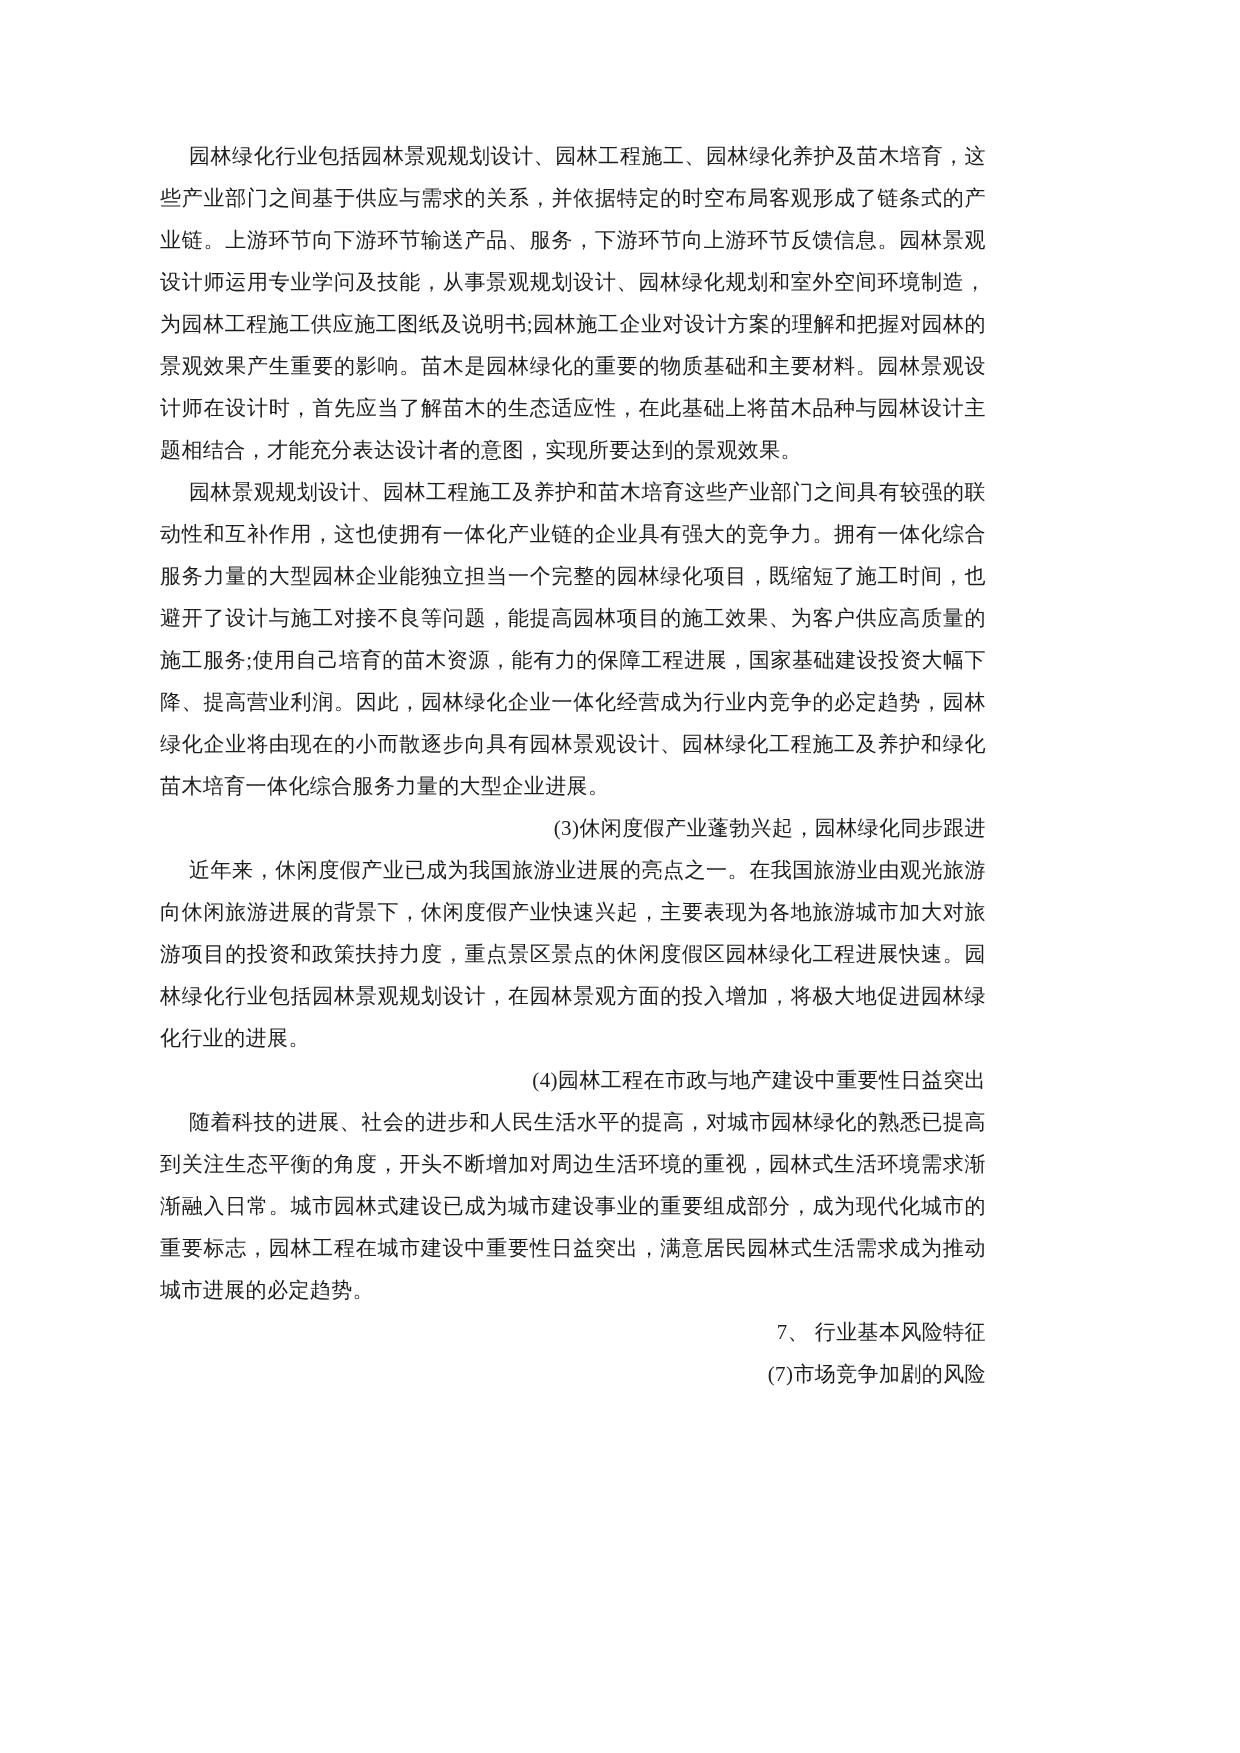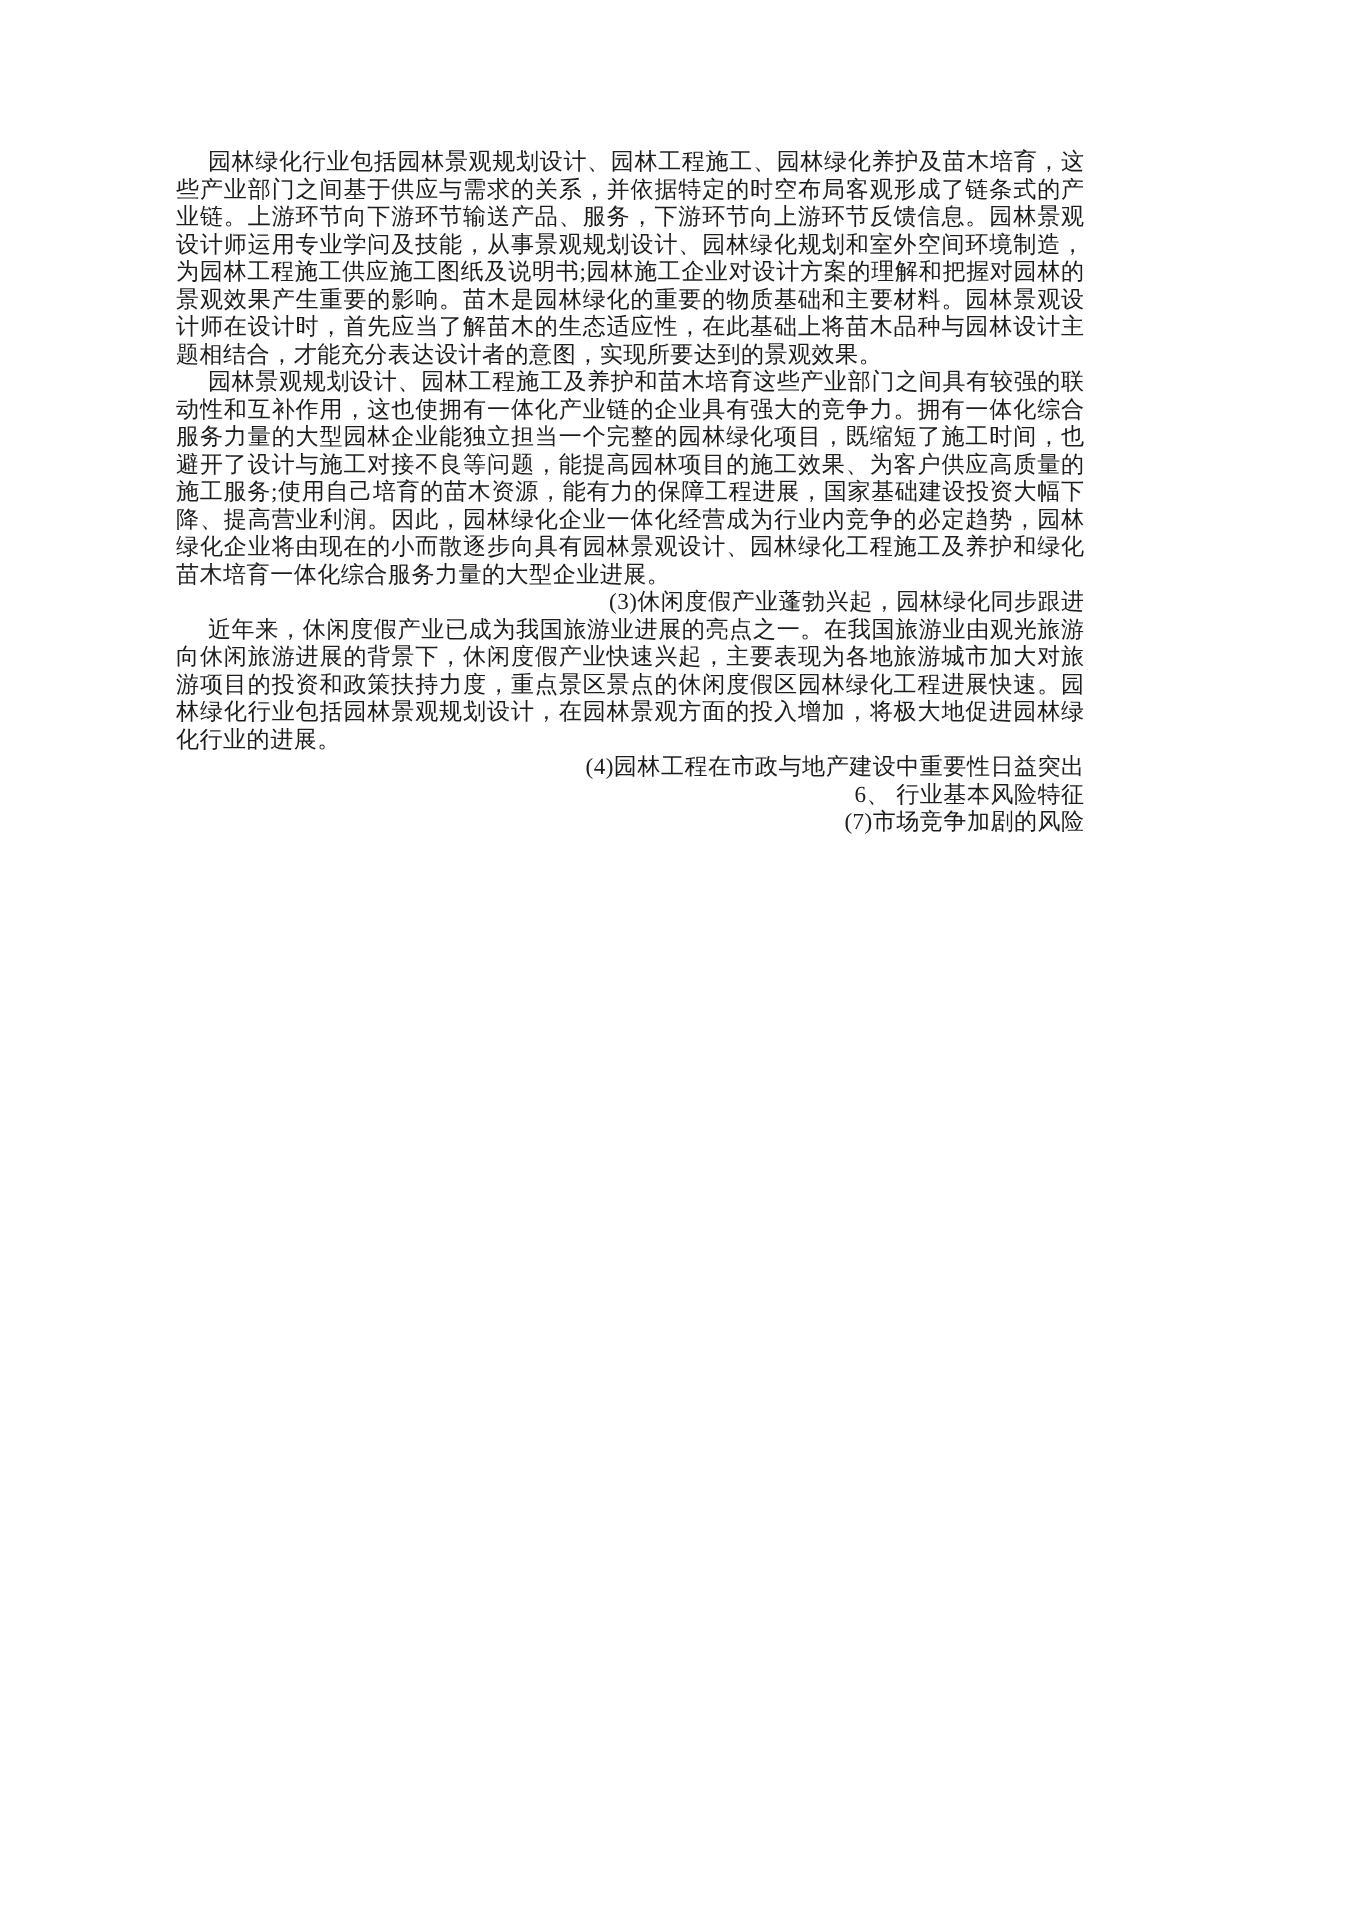--- a/index.html
+++ b/index.html
@@ -15,21 +15,21 @@
     overflow: hidden;
     font-family: "Liberation Serif", "DejaVu Serif", serif;
   }
   .doc-content {
     position: absolute;
     left: 160px;
     top: 135px;
     width: 826px;
     color: #1d1d1d;
     font-size: 21px;
-    line-height: 25px;
+    line-height: 42px;
     letter-spacing: 0.4px;
   }
   .doc-paragraph {
     margin: 0;
     text-indent: 29px;
     text-align: justify;
     text-justify: inter-ideograph;
     word-break: normal;
     overflow-wrap: break-word;
   }
@@ -44,16 +44,17 @@
 </head>
 <body>
 
 <div class="page">
   <div class="doc-content">
     <p class="doc-paragraph">园林绿化行业包括园林景观规划设计、园林工程施工、园林绿化养护及苗木培育，这些产业部门之间基于供应与需求的关系，并依据特定的时空布局客观形成了链条式的产业链。上游环节向下游环节输送产品、服务，下游环节向上游环节反馈信息。园林景观设计师运用专业学问及技能，从事景观规划设计、园林绿化规划和室外空间环境制造，为园林工程施工供应施工图纸及说明书;园林施工企业对设计方案的理解和把握对园林的景观效果产生重要的影响。苗木是园林绿化的重要的物质基础和主要材料。园林景观设计师在设计时，首先应当了解苗木的生态适应性，在此基础上将苗木品种与园林设计主题相结合，才能充分表达设计者的意图，实现所要达到的景观效果。</p>
     <p class="doc-paragraph">园林景观规划设计、园林工程施工及养护和苗木培育这些产业部门之间具有较强的联动性和互补作用，这也使拥有一体化产业链的企业具有强大的竞争力。拥有一体化综合服务力量的大型园林企业能独立担当一个完整的园林绿化项目，既缩短了施工时间，也避开了设计与施工对接不良等问题，能提高园林项目的施工效果、为客户供应高质量的施工服务;使用自己培育的苗木资源，能有力的保障工程进展，国家基础建设投资大幅下降、提高营业利润。因此，园林绿化企业一体化经营成为行业内竞争的必定趋势，园林绿化企业将由现在的小而散逐步向具有园林景观设计、园林绿化工程施工及养护和绿化苗木培育一体化综合服务力量的大型企业进展。</p>
     <p class="doc-heading">(3)休闲度假产业蓬勃兴起，园林绿化同步跟进</p>
     <p class="doc-paragraph">近年来，休闲度假产业已成为我国旅游业进展的亮点之一。在我国旅游业由观光旅游向休闲旅游进展的背景下，休闲度假产业快速兴起，主要表现为各地旅游城市加大对旅游项目的投资和政策扶持力度，重点景区景点的休闲度假区园林绿化工程进展快速。园林绿化行业包括园林景观规划设计，在园林景观方面的投入增加，将极大地促进园林绿化行业的进展。</p>
     <p class="doc-heading">(4)园林工程在市政与地产建设中重要性日益突出</p>
-    <p class="doc-heading">6、 行业基本风险特征</p>
+    <p class="doc-paragraph">随着科技的进展、社会的进步和人民生活水平的提高，对城市园林绿化的熟悉已提高到关注生态平衡的角度，开头不断增加对周边生活环境的重视，园林式生活环境需求渐渐融入日常。城市园林式建设已成为城市建设事业的重要组成部分，成为现代化城市的重要标志，园林工程在城市建设中重要性日益突出，满意居民园林式生活需求成为推动城市进展的必定趋势。</p>
+    <p class="doc-heading">7、 行业基本风险特征</p>
     <p class="doc-heading">(7)市场竞争加剧的风险</p>
   </div>
 </div>
 
 </body></html>

